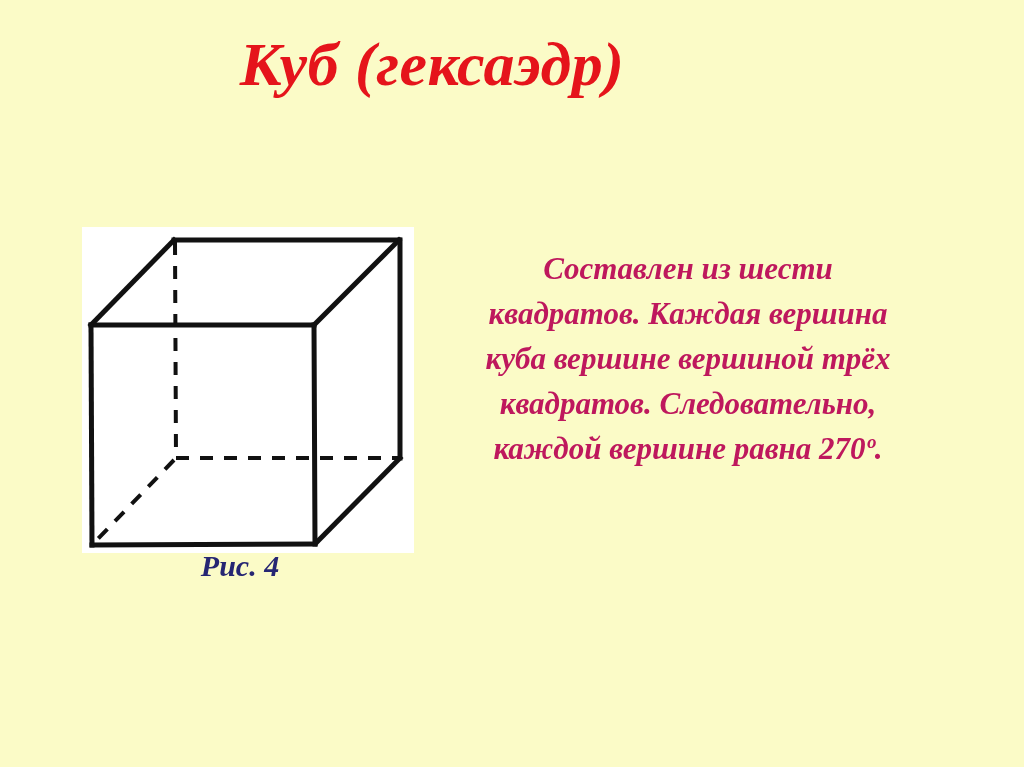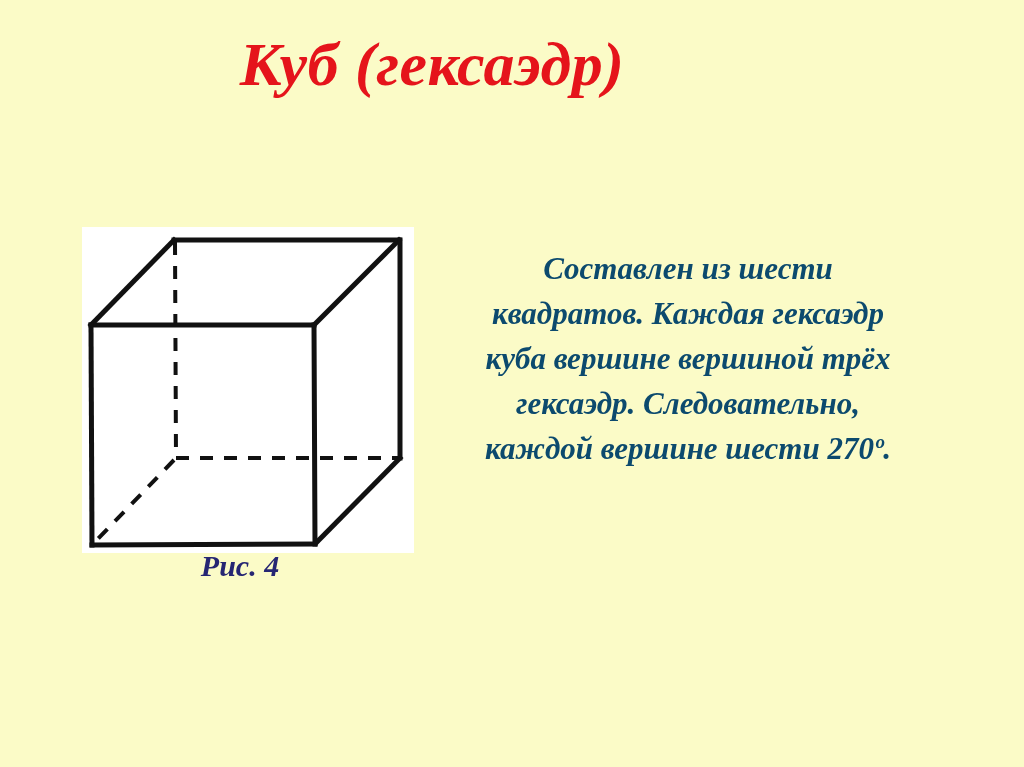--- a/index.html
+++ b/index.html
@@ -76,21 +76,21 @@
     white-space: nowrap;
   }
 
   
   #description-block {
     position: absolute;
     left: 424px;
     top: 246px;
     width: 528px;
     text-align: center;
-    color: #0c4a6e;
+    color: #be185d;
     font-family: "Liberation Serif", "DejaVu Serif", serif;
     font-style: italic;
     font-weight: bold;
     font-size: 31px;
     line-height: 45px;
   }
   #description-block .line {
     display: block;
     white-space: nowrap;
   }
@@ -136,19 +136,19 @@
           <line x1="318" y1="231" x2="234" y2="316"></line>
         </g>
       </svg>
     </div>
   </div>
 
   <div id="figure-caption">Рис. 4</div>
 
   <div id="description-block">
     <span class="line">Составлен из шести</span>
-    <span class="line">квадратов. Каждая гексаэдр</span>
+    <span class="line">квадратов. Каждая вершина</span>
     <span class="line">куба вершине вершиной трёх</span>
-    <span class="line">гексаэдр. Следовательно,</span>
-    <span class="line">каждой вершине шести 270º.</span>
+    <span class="line">квадратов. Следовательно,</span>
+    <span class="line">каждой вершине равна 270º.</span>
   </div>
 
 </div>
 
 </body></html>

